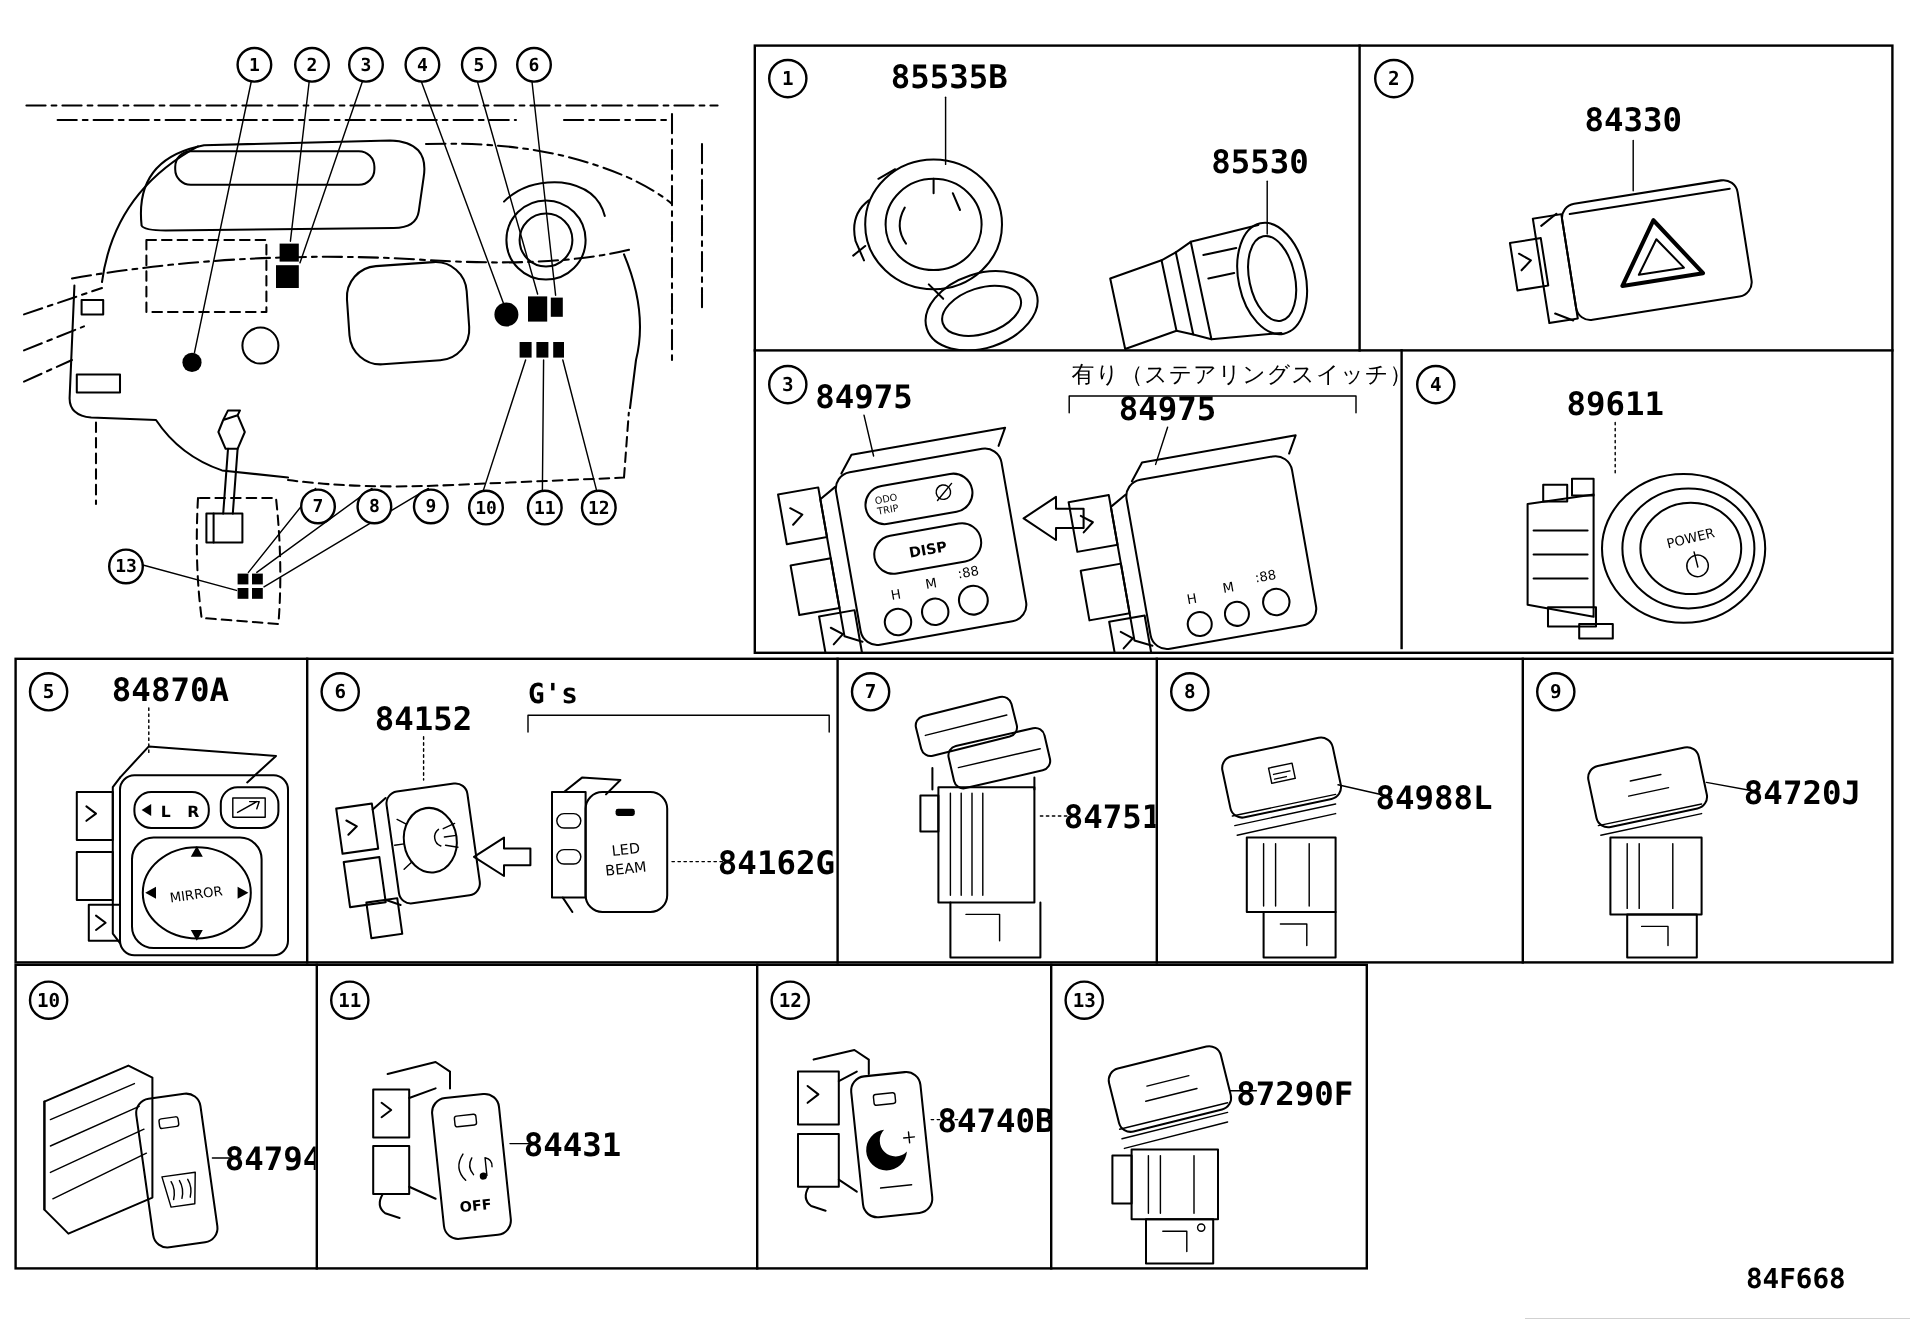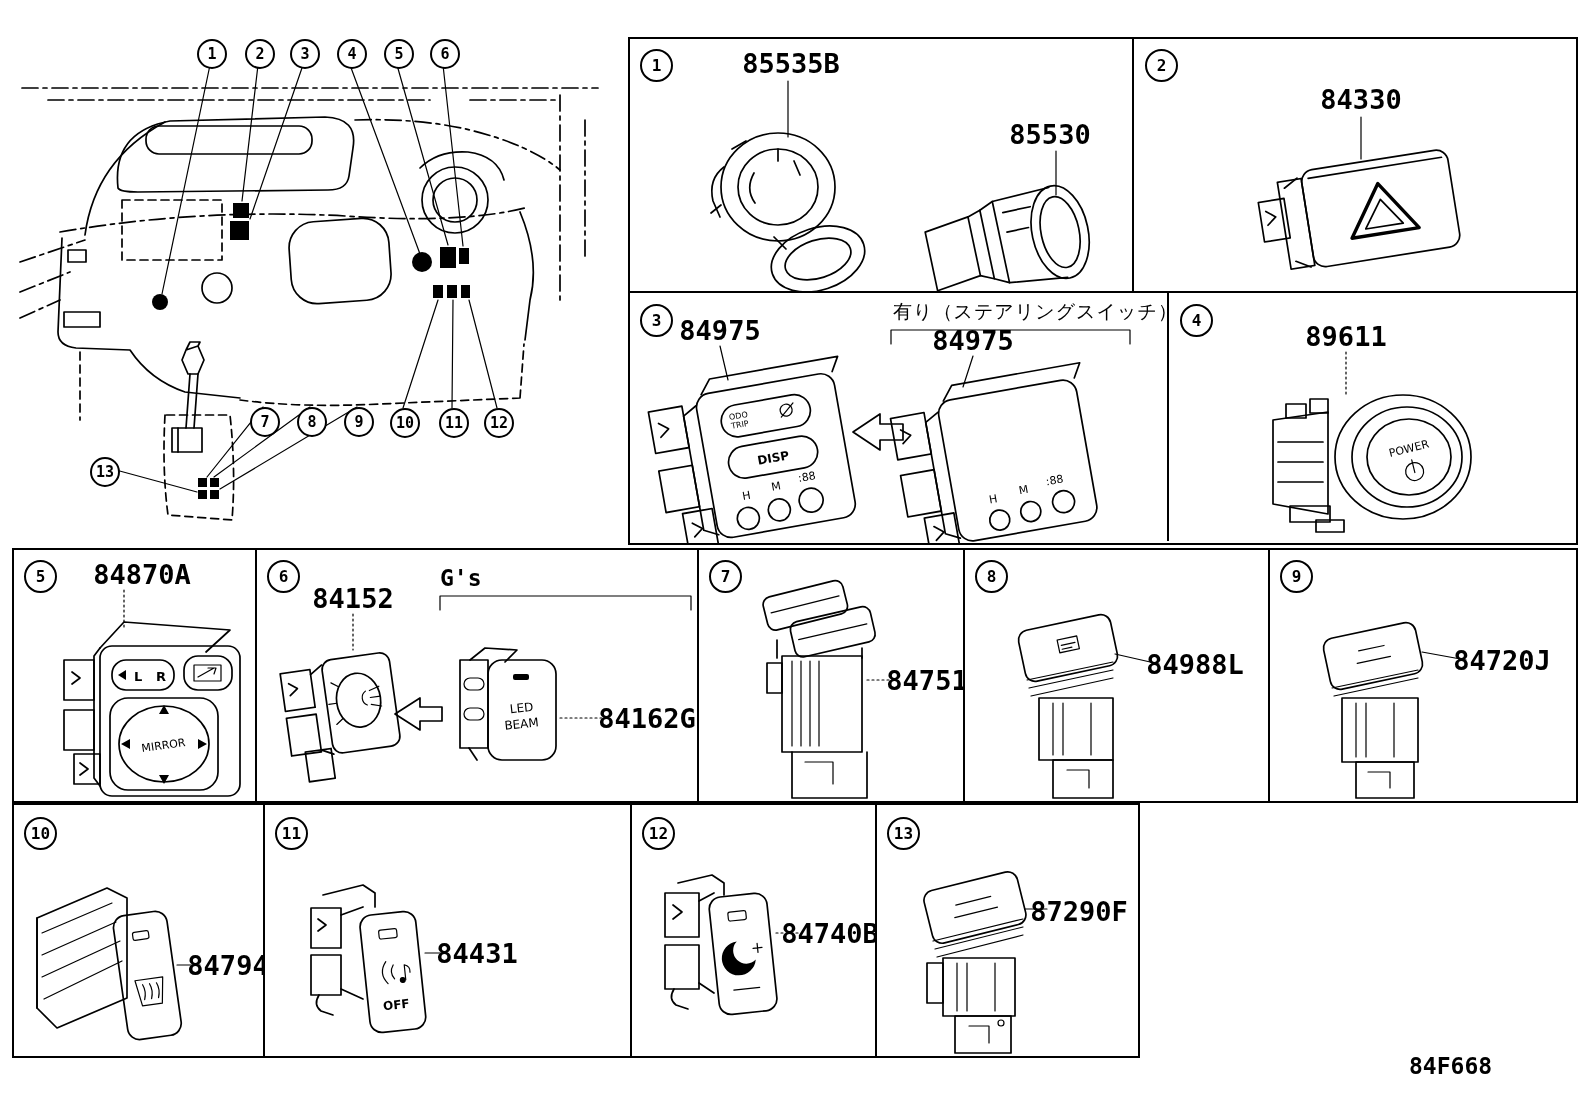--- a/index.html
+++ b/index.html
@@ -432,15 +432,15 @@
       <rect class="ln" x="52" y="160" width="16" height="40"></rect>
       <path class="ln lw" d="M82,160 V208 M92,160 V208 M120,160 V208"></path>
       <rect class="ln" x="80" y="213" width="56" height="37"></rect>
       <path class="ln lw" d="M94,223 h20 v17"></path>
       <circle class="ln lw" cx="126" cy="220" r="3"></circle>
     </g>
     <path class="ln lw" d="M150,106 H172"></path>
     <text class="pn" x="204" y="118" text-anchor="middle">87290F</text>
   </svg>
 
-  <div class="footer" style="left:1409px;top:1053px">84F668</div>
+  <div class="footer" style="left:1455px;top:1053px">84F668</div>
 
 </div>
 
 </body></html>

